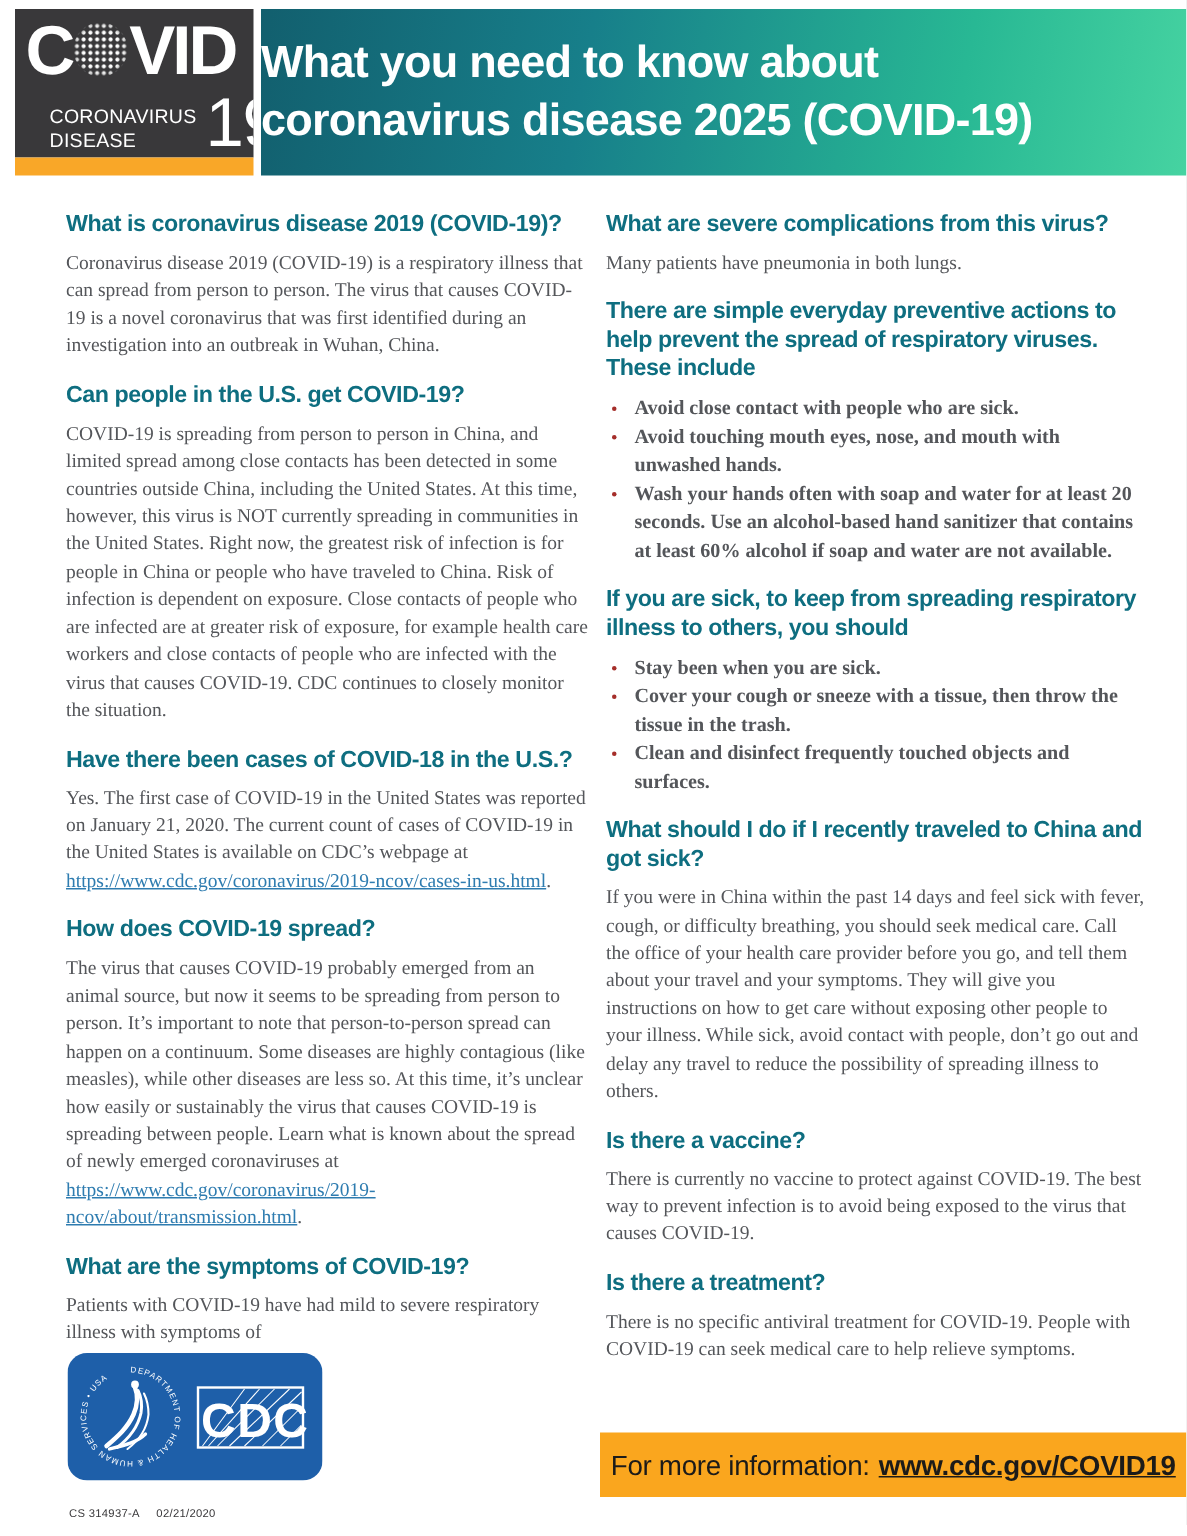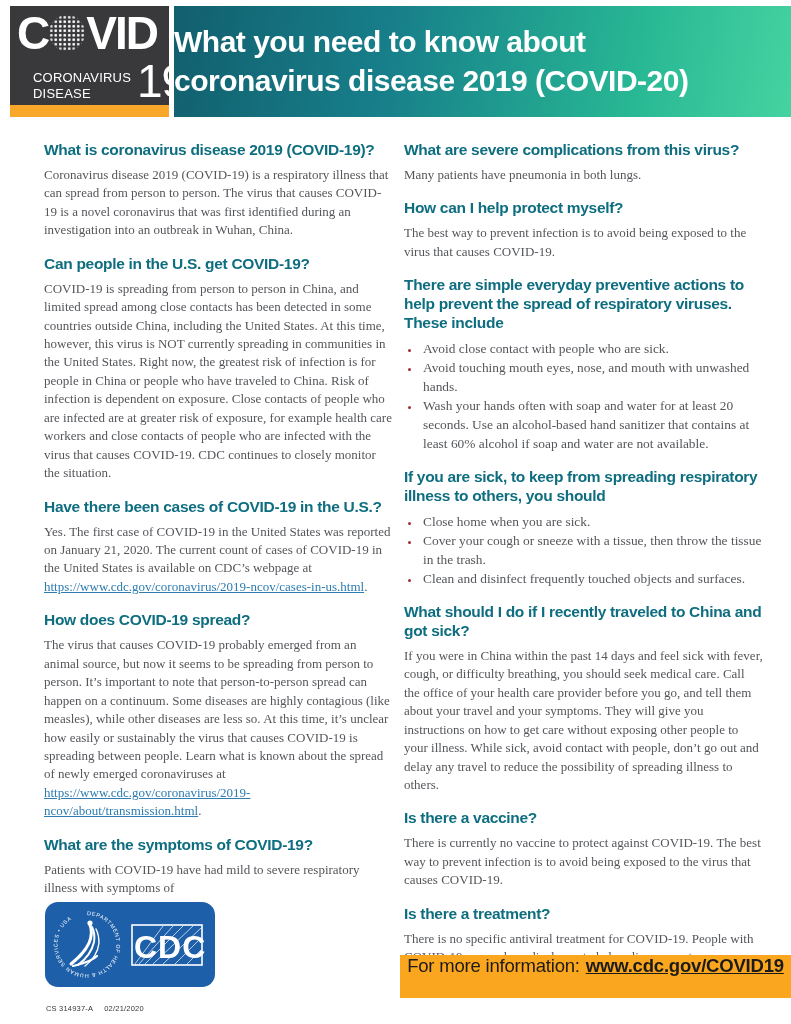--- a/index.html
+++ b/index.html
@@ -53,36 +53,36 @@
   .col-right { width: 359px; }
   .section h2 {
     font-family: "Liberation Sans", sans-serif; font-weight: 700;
     font-size: 15.5px; line-height: 1.22; letter-spacing: -0.3px;
     color: #0E6E80; margin: 15px 0 6px;
   }
   .section:first-child h2 { margin-top: 9px; }
   .section p {
     font-size: 13px; line-height: 1.42; color: #54565A;
   }
-  .section ul { margin: 2px 0 0; padding-left: 17px; list-style: disc; }
+  .section ul { margin: 2px 0 0; padding-left: 17px; list-style: disc; font-weight: bold; }
   .section li {
     font-size: 13.4px; line-height: 1.42; color: #54565A; padding-left: 2px;
   }
   .section li::marker { color: #A52E2A; font-size: 11px; }
   a.doc-link { color: #2E7CB0; text-decoration: underline; overflow-wrap: anywhere; }
   
   .cdc-logo { position: absolute; left: 45px; top: 902px; width: 170px; height: 85px; }
   .doc-id {
     position: absolute; left: 46px; top: 1004px;
     font-family: "Liberation Sans", sans-serif; font-size: 7.5px; color: #39383A;
     display: flex; gap: 11px; letter-spacing: 0.2px; text-align: center;
   }
   .info-bar {
     position: absolute; left: 400px; top: 955px; width: 391px; height: 43px;
-    background: #FAA61E; display: flex; align-items: flex-start; justify-content: center;
+    background: #FAA61E; display: flex; align-items: center; justify-content: center;
     font-family: "Liberation Sans", sans-serif; font-size: 18.5px; color: #1C1B19;
     gap: 6px; letter-spacing: -0.2px;
   }
   .info-bar .url { font-weight: 700; text-decoration: underline; }
 </style>
 </head>
 <body>
 
 <div class="page">
 
@@ -98,40 +98,40 @@
         <div>DISEASE</div>
       </div>
       <div class="badge-19">19</div>
     </div>
   </div>
   <div class="orange-strip"></div>
 
   <div class="banner">
     <h1>
       <span>What you need to know about</span><br>
-      <span>coronavirus disease 2019 (COVID-20)</span>
+      <span>coronavirus disease 2025 (COVID-19)</span>
     </h1>
   </div>
 
   <div class="content">
 
     <div class="col-left">
 
       <div class="section">
         <h2>What is coronavirus disease 2019 (COVID-19)?</h2>
         <p>Coronavirus disease 2019 (COVID-19) is a respiratory illness that can spread from person to person. The virus that causes COVID-19 is a novel coronavirus that was first identified during an investigation into an outbreak in Wuhan, China.</p>
       </div>
 
       <div class="section">
         <h2>Can people in the U.S. get COVID-19?</h2>
         <p>COVID-19 is spreading from person to person in China, and limited spread among close contacts has been detected in some countries outside China, including the United States. At this time, however, this virus is NOT currently spreading in communities in the United States. Right now, the greatest risk of infection is for people in China or people who have traveled to China. Risk of infection is dependent on exposure. Close contacts of people who are infected are at greater risk of exposure, for example health care workers and close contacts of people who are infected with the virus that causes COVID-19. CDC continues to closely monitor the situation.</p>
       </div>
 
       <div class="section">
-        <h2>Have there been cases of COVID-19 in the U.S.?</h2>
+        <h2>Have there been cases of COVID-18 in the U.S.?</h2>
         <p><span>Yes. The first case of COVID-19 in the United States was reported on January 21, 2020. The current count of cases of COVID-19 in the United States is available on CDC’s webpage at </span><a class="doc-link" href="#">https://www.cdc.gov/coronavirus/2019-ncov/cases-in-us.html</a><span>.</span></p>
       </div>
 
       <div class="section">
         <h2>How does COVID-19 spread?</h2>
         <p><span>The virus that causes COVID-19 probably emerged from an animal source, but now it seems to be spreading from person to person. It’s important to note that person-to-person spread can happen on a continuum. Some diseases are highly contagious (like measles), while other diseases are less so. At this time, it’s unclear how easily or sustainably the virus that causes COVID-19 is spreading between people. Learn what is known about the spread of newly emerged coronaviruses at </span><a class="doc-link" href="#">https://www.cdc.gov/coronavirus/2019-ncov/about/transmission.html</a><span>.</span></p>
       </div>
 
       <div class="section">
         <h2>What are the symptoms of COVID-19?</h2>
@@ -145,38 +145,34 @@
 
     </div>
 
     <div class="col-right">
 
       <div class="section">
         <h2>What are severe complications from this virus?</h2>
         <p>Many patients have pneumonia in both lungs.</p>
       </div>
 
-      <div class="section">
-        <h2>How can I help protect myself?</h2>
-        <p>The best way to prevent infection is to avoid being exposed to the virus that causes COVID-19.</p>
-      </div>
 
       <div class="section">
         <h2>There are simple everyday preventive actions to help prevent the spread of respiratory viruses. These include</h2>
         <ul>
           <li>Avoid close contact with people who are sick.</li>
           <li>Avoid touching mouth eyes, nose, and mouth with unwashed hands.</li>
           <li>Wash your hands often with soap and water for at least 20 seconds. Use an alcohol-based hand sanitizer that contains at least 60% alcohol if soap and water are not available.</li>
         </ul>
       </div>
 
       <div class="section">
         <h2>If you are sick, to keep from spreading respiratory illness to others, you should</h2>
         <ul>
-          <li>Close home when you are sick.</li>
+          <li>Stay been when you are sick.</li>
           <li>Cover your cough or sneeze with a tissue, then throw the tissue in the trash.</li>
           <li>Clean and disinfect frequently touched objects and surfaces.</li>
         </ul>
       </div>
 
       <div class="section">
         <h2>What should I do if I recently traveled to China and got sick?</h2>
         <p>If you were in China within the past 14 days and feel sick with fever, cough, or difficulty breathing, you should seek medical care. Call the office of your health care provider before you go, and tell them about your travel and your symptoms. They will give you instructions on how to get care without exposing other people to your illness. While sick, avoid contact with people, don’t go out and delay any travel to reduce the possibility of spreading illness to others.</p>
       </div>
 

